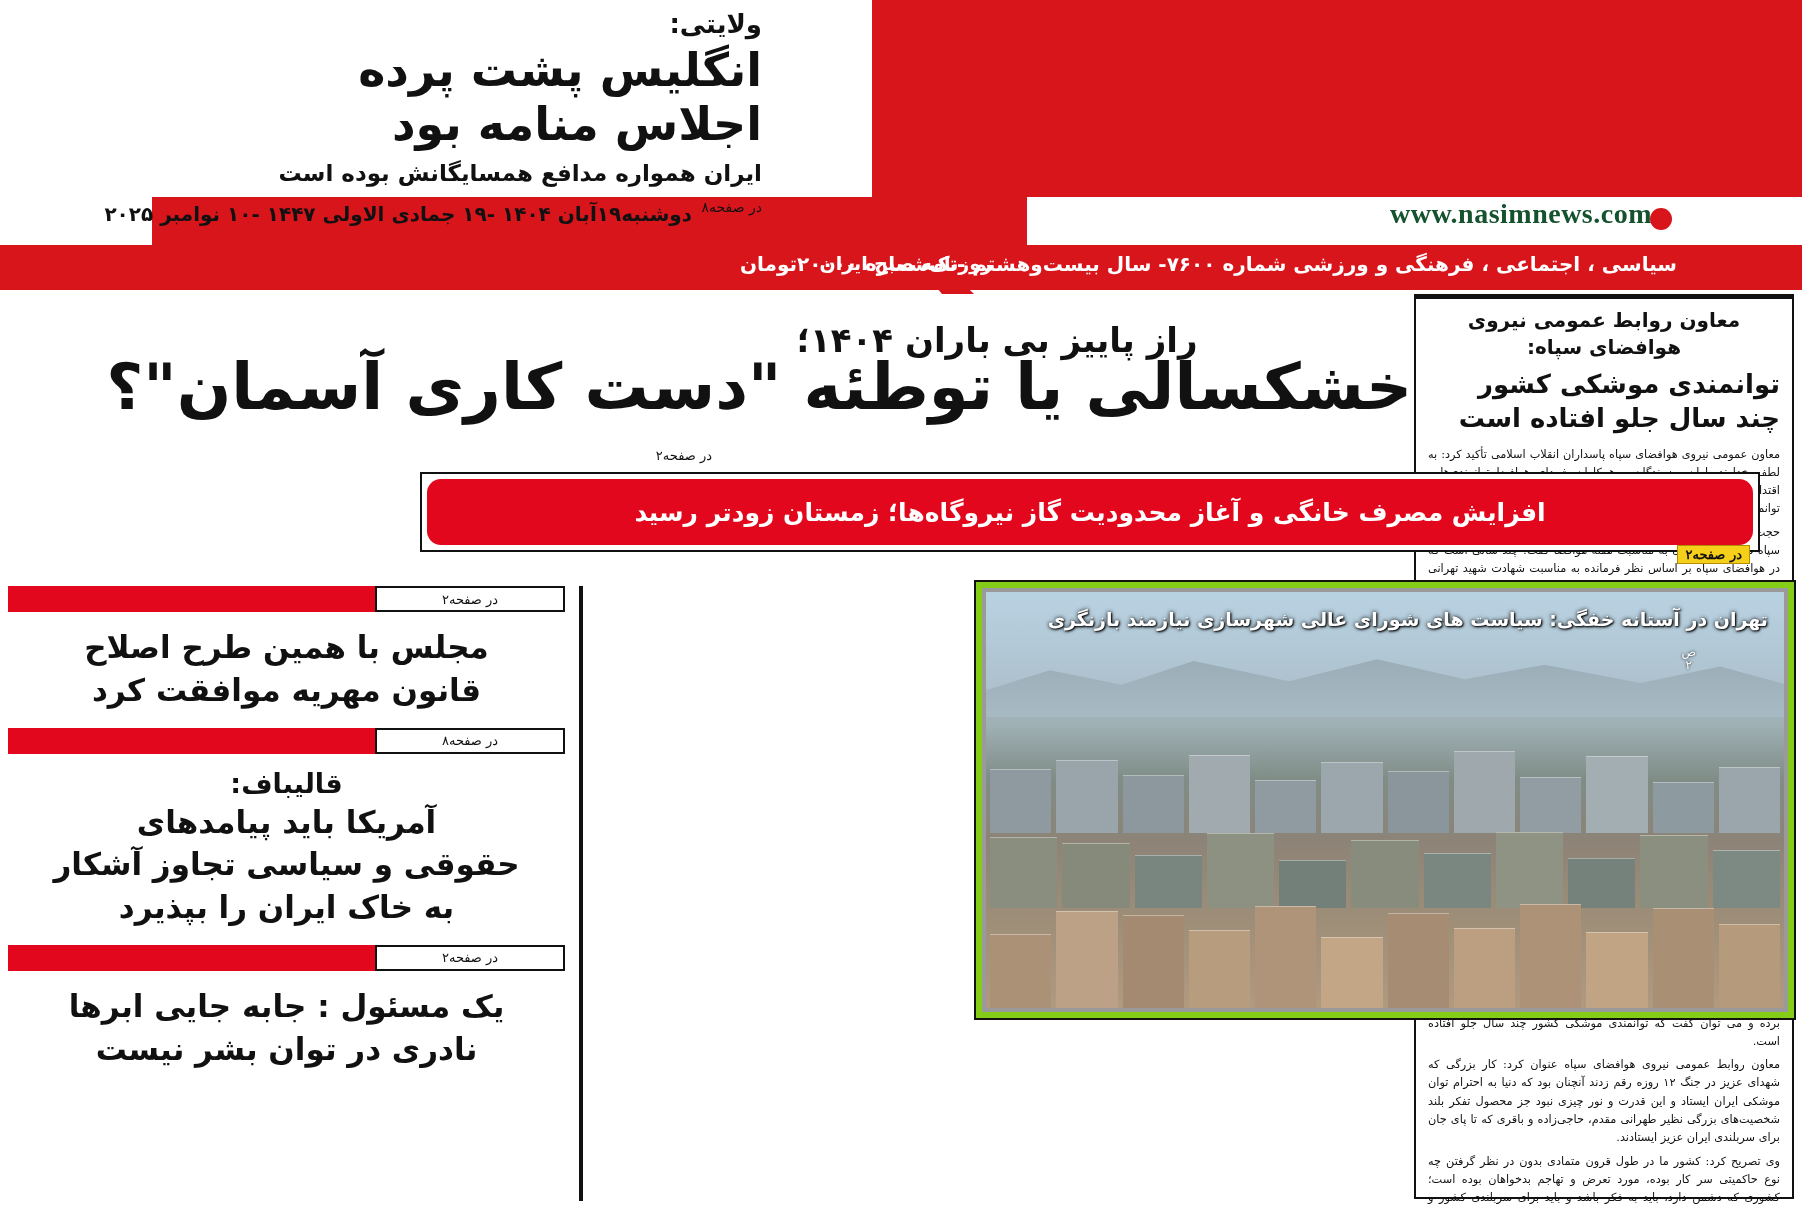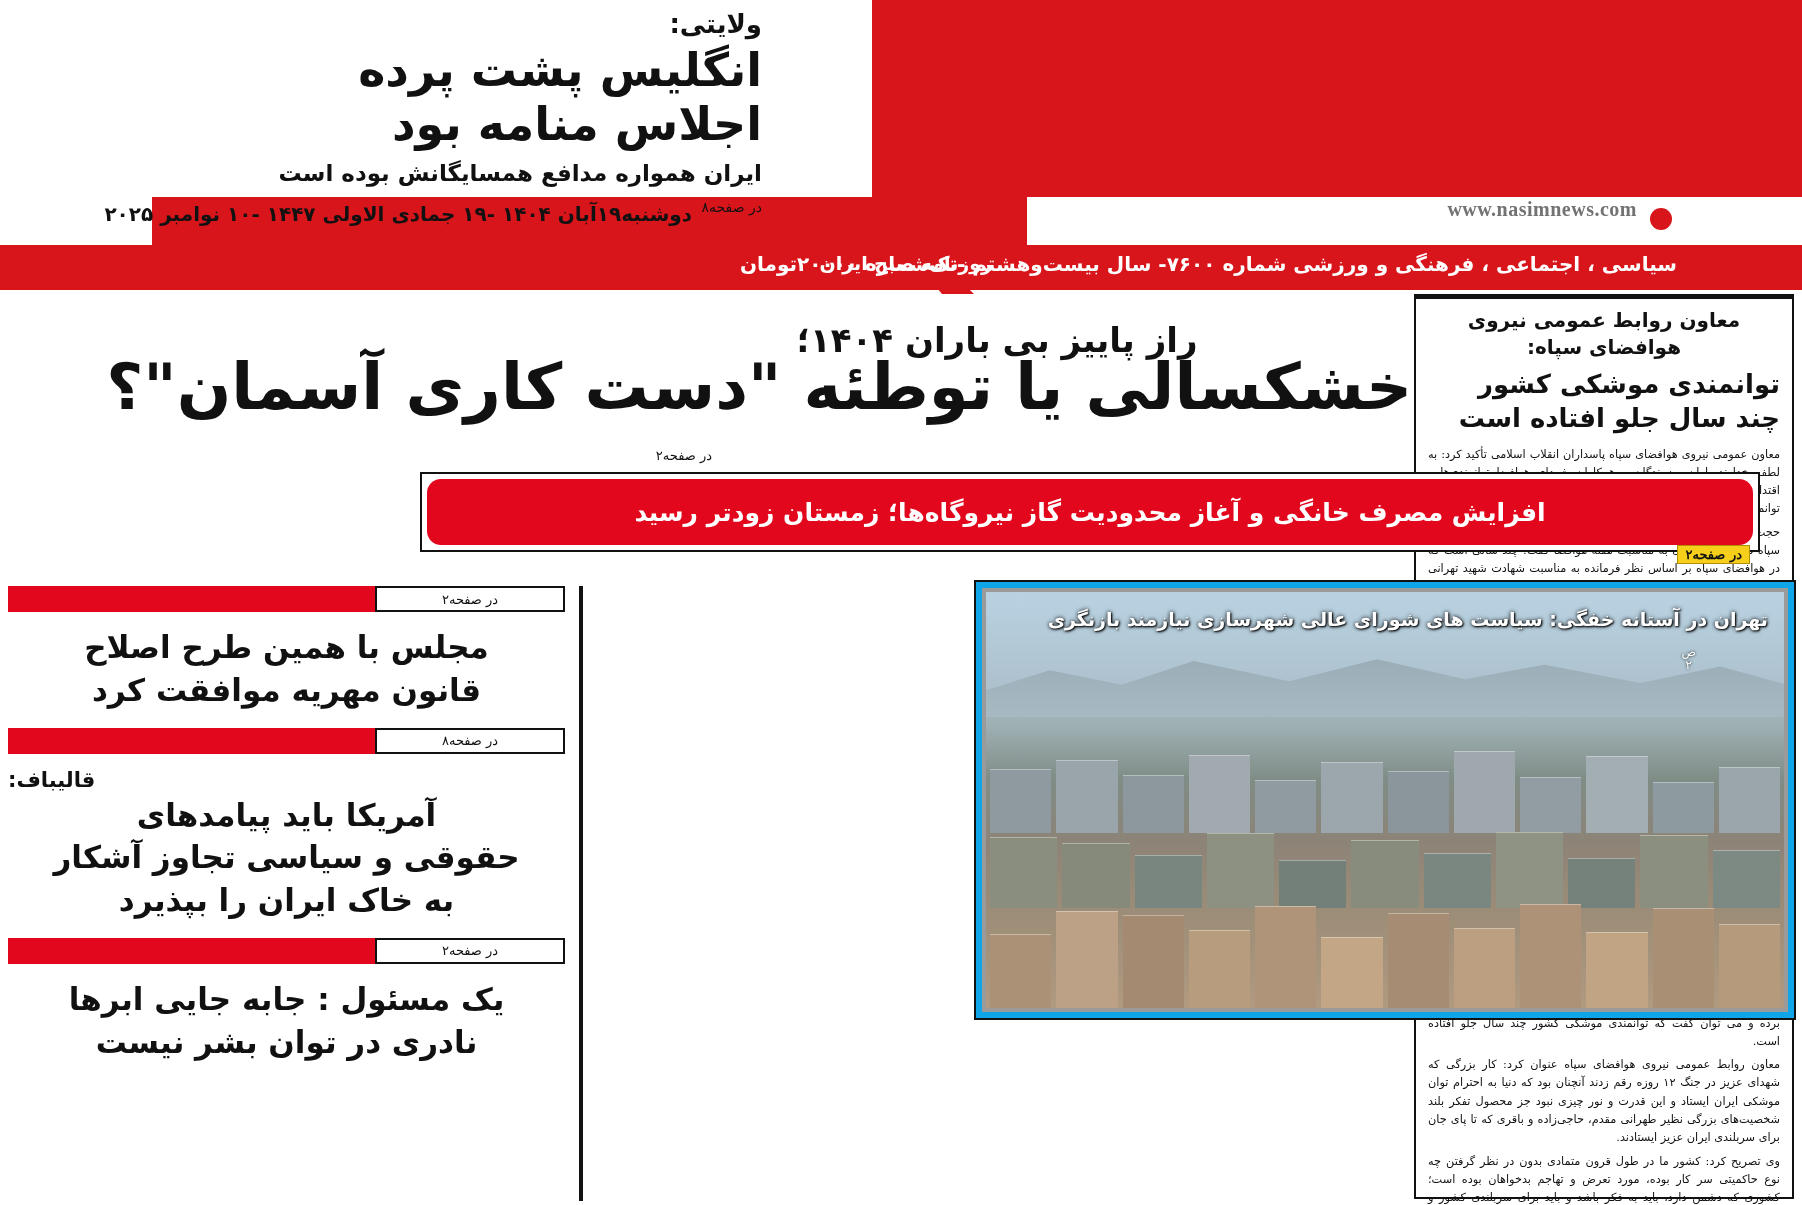--- a/index.html
+++ b/index.html
@@ -34,22 +34,22 @@
   }
 
   .logo-wrap {
     position:absolute; top:-6px; right:640px;
     width:340px; height:300px;
     pointer-events:none;
   }
   .logo-wrap svg { width:100%; height:100%; display:block; }
 
   .site-url {
-    position:absolute; top:198px; right:165px;
-    font-size:20px; font-weight:bold; color:#737373;
+    position:absolute; top:198px; right:150px;
+    font-size:28px; font-weight:bold; color:#14532d;
     font-family:"Liberation Serif","DejaVu Serif",serif;
     letter-spacing:.5px; direction:ltr;
   }
   .url-dot {
     position:absolute; top:208px; right:130px;
     width:22px; height:22px; border-radius:50%; background:#d9151c;
   }
   .date-line {
     position:absolute; top:202px; right:1110px;
     font-size:20px; font-weight:bold; color:#111;
@@ -139,21 +139,21 @@
     position:absolute; bottom:-14px; right:8px;
     background:#f5cf1a; color:#111; font-size:13px; font-weight:bold;
     padding:1px 7px; border:1px solid #b38f00;
     font-family:"DejaVu Serif","Liberation Serif",serif;
   }
 
   
   .photo-frame {
     position:absolute; top:290px; right:6px;
     width:822px; height:440px;
-    border:2px solid #111; background:#0ea5e9; padding:6px;
+    border:2px solid #111; background:#84cc16; padding:6px;
   }
   .photo-inner {
     width:100%; height:100%;
     border:4px solid #9a9a9a;
     position:relative; overflow:hidden;
     background:linear-gradient(#a8c4d6 0%, #b7ccd8 18%, #9fb0b4 32%, #7f8d86 45%, #8d8377 60%, #9a8c77 75%, #a6937c 88%, #b09a80 100%);
   }
   .sky-haze {
     position:absolute; top:0; left:0; right:0; height:30%;
     background:linear-gradient(#b9d2e2,#a9bcc6);
@@ -197,21 +197,21 @@
     width:190px; border:2px solid #111; background:#fff;
     display:flex; align-items:center; justify-content:center;
     font-size:13px; font-family:"DejaVu Serif","Liberation Serif",serif;
   }
   .tag-red { flex:1; background:#e3071d; }
   .news-title {
     text-align:center; font-size:31px; font-weight:bold; line-height:1.38;
     margin-bottom:16px;
   }
   .news-lead {
-    text-align:left; font-size:21px; font-weight:bold; margin-bottom:2px;
+    text-align:center; font-size:27px; font-weight:bold; margin-bottom:2px;
   }
 </style>
 </head>
 <body>
 
 <div class="masthead">
 
   <div class="red-block"></div>
   <div class="red-block-lower"></div>
   <div class="red-left-strip"></div>

